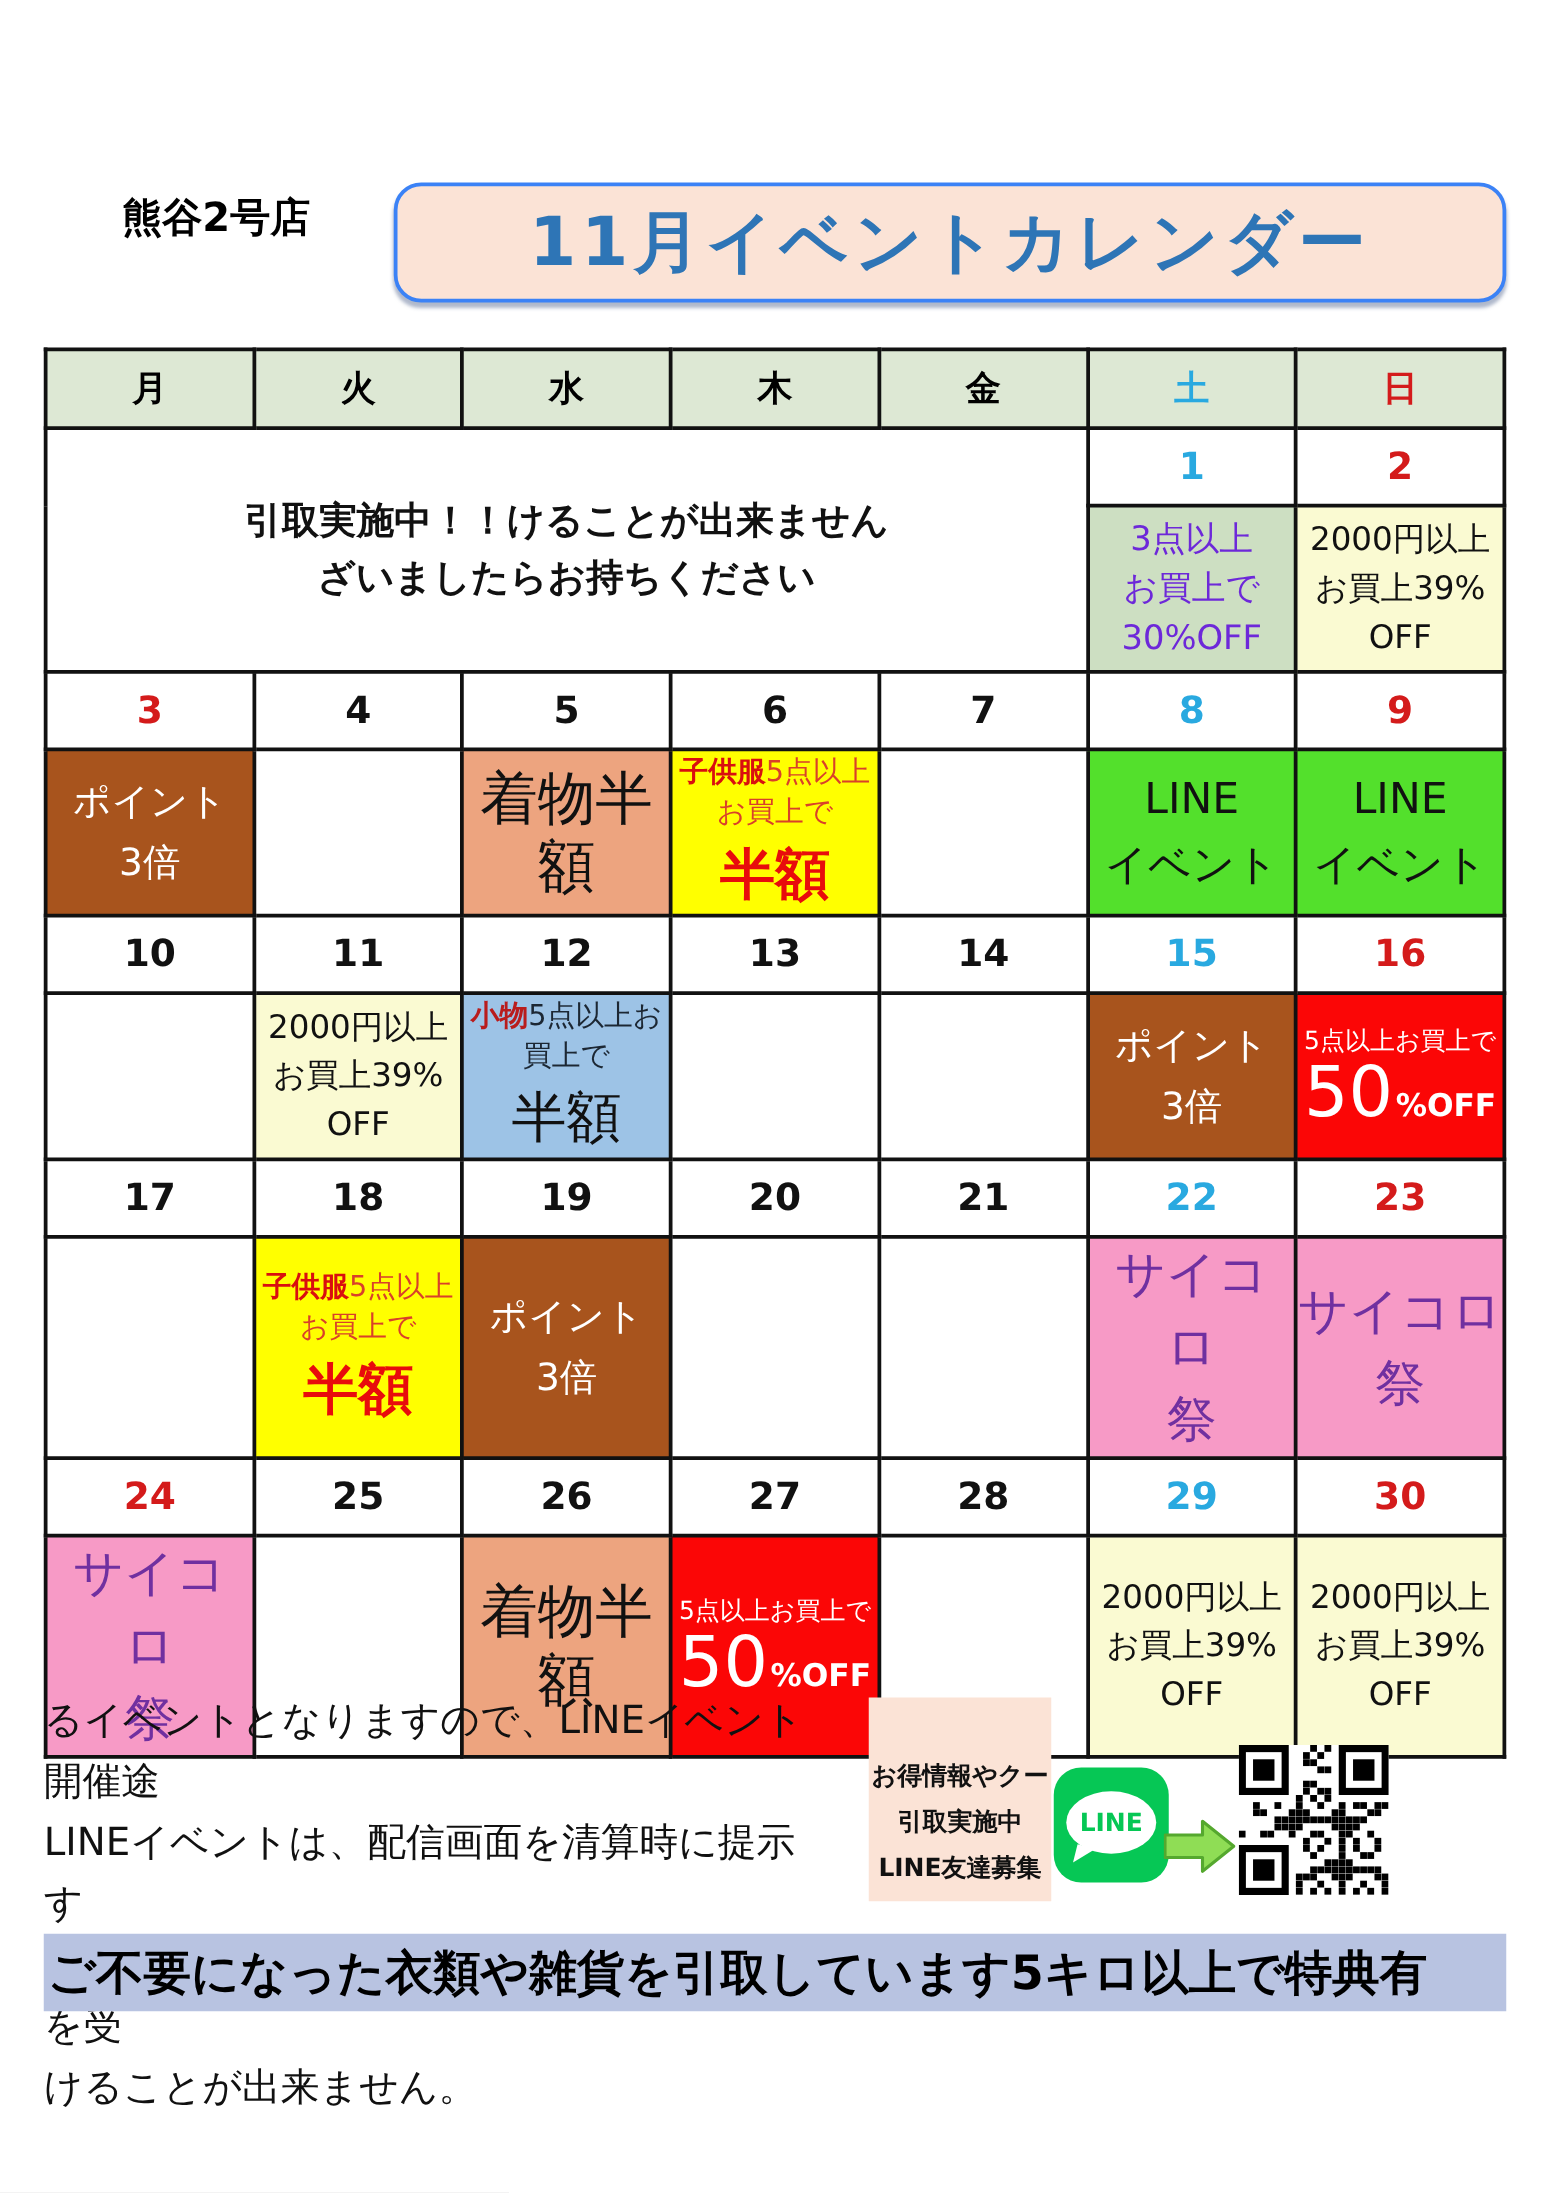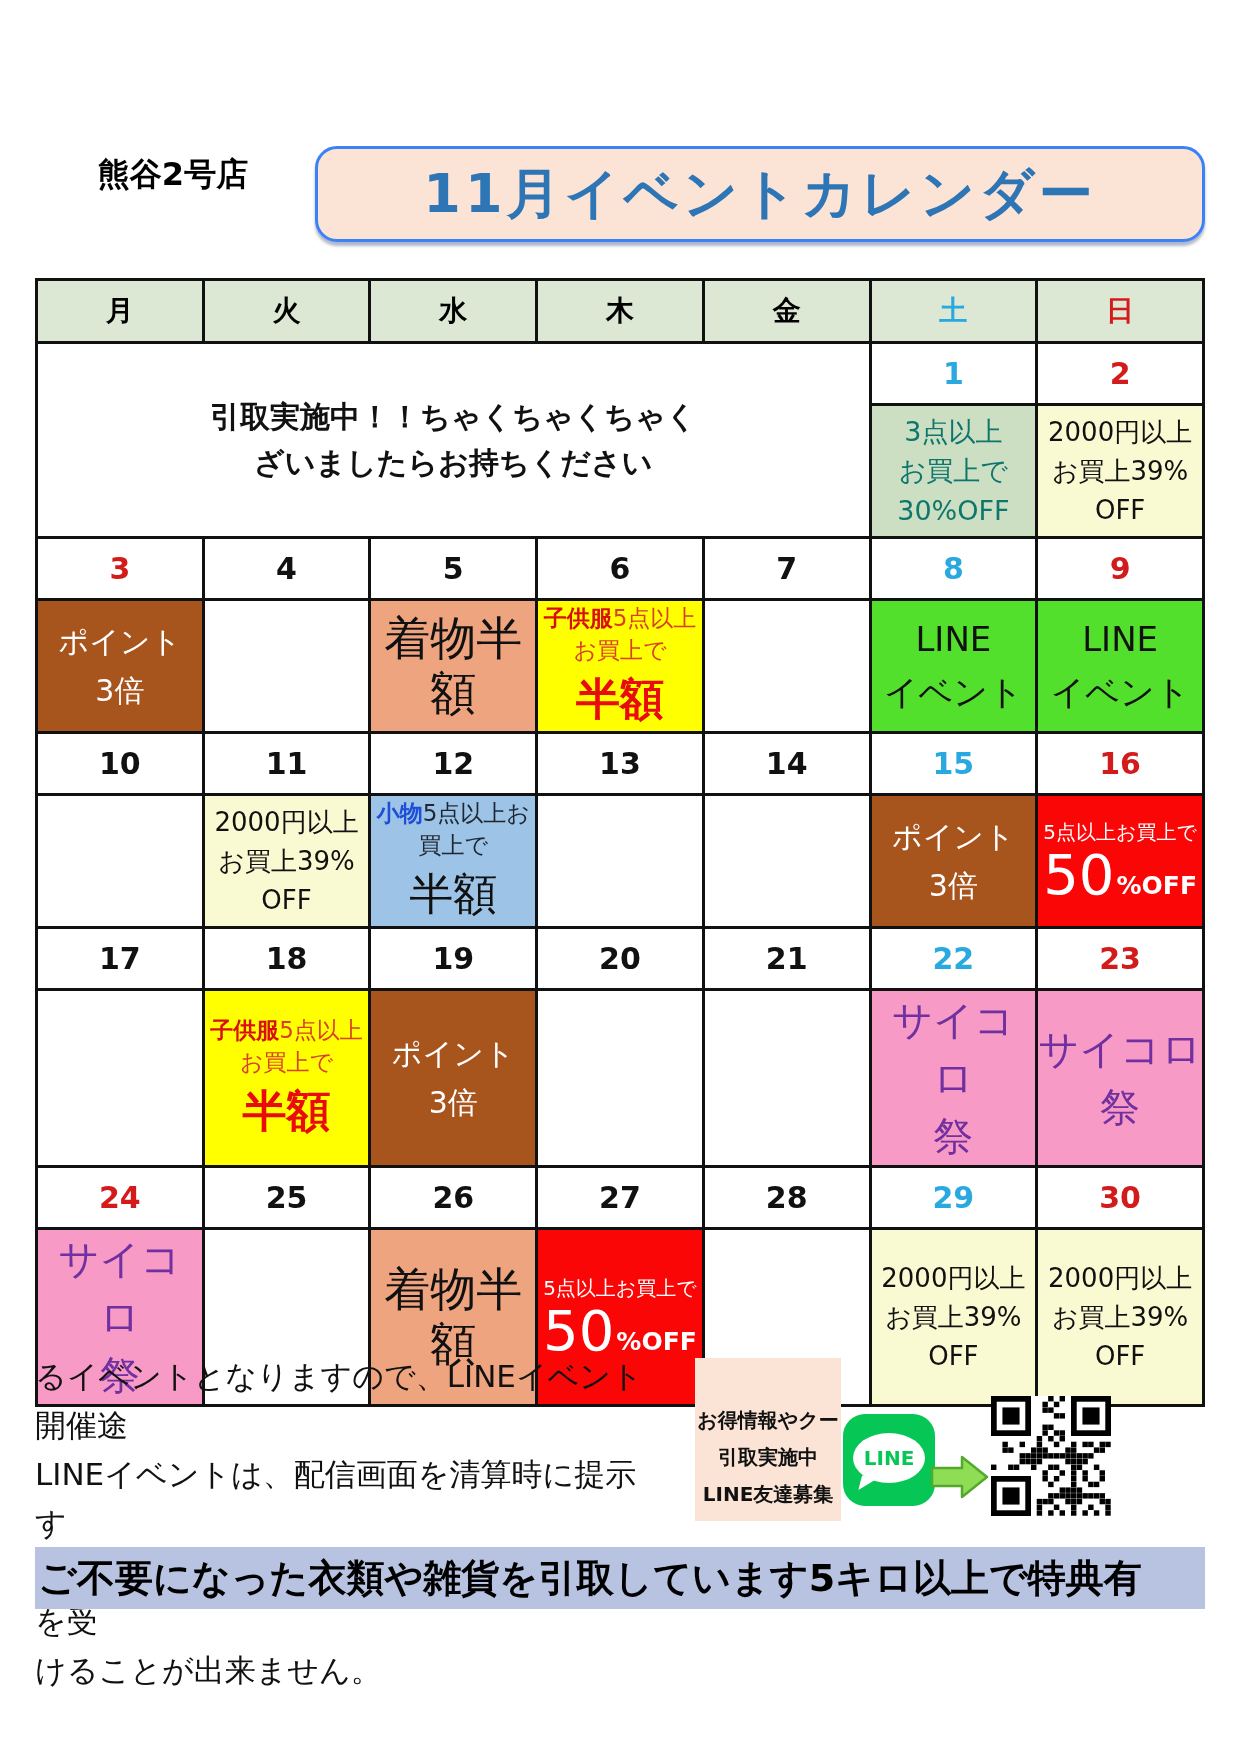--- a/index.html
+++ b/index.html
@@ -19,32 +19,32 @@
   tr.dh th{height:60px;background:#dde8d4;font-size:28px;font-weight:bold;color:#000;text-align:center;}
   tr.dh th.sat{color:#29a9e0;}
   tr.dh th.sun{color:#d41b1b;}
   tr.dr td{height:59px;text-align:center;vertical-align:middle;font-size:30px;font-weight:bold;color:#111;background:#fff;}
   tr.dr td.red{color:#d41b1b;}
   tr.dr td.blue{color:#29a9e0;}
   tr.er td{height:130px;}
   td.banner{background:#ffff00;color:#000;text-align:center;vertical-align:middle;
             font-size:44px;font-weight:bold;line-height:1.55;}
   td.ev{text-align:center;vertical-align:middle;background:#fff;}
-  td.ev.off30{background:#cddfc2;color:#0f766e;font-size:27px;line-height:1.45;}
+  td.ev.off30{background:#cddfc2;color:#6d28d9;font-size:27px;line-height:1.45;}
   td.ev.yen2000{background:#fafad2;color:#111;font-size:26px;line-height:1.5;}
   td.ev.point3{background:#a8541d;color:#fff;font-size:30px;line-height:1.65;}
   td.ev.kimono{background:#eda47f;color:#111;font-size:46px;line-height:1.2;padding:0 10px;}
   td.ev.kids{background:#ffff00;color:#d9402a;}
   .kids .kl1,.kids .kl2{font-size:23px;line-height:1.35;}
   .kids .kb{font-weight:bold;color:#d90f0f;}
   .kids .kbig{font-size:44px;font-weight:bold;color:#e80c0c;margin-top:4px;}
   td.ev.lineev{background:#53e02c;color:#111;font-size:34px;line-height:1.55;}
   td.ev.komono{background:#9dc3e6;color:#1c2733;}
   .komono .kl1,.komono .kl2{font-size:23px;line-height:1.35;}
-  .komono .kb{font-weight:bold;color:#1d4ed8;}
+  .komono .kb{font-weight:bold;color:#b91c1c;}
   .komono .kbig{font-size:44px;color:#111;margin-top:4px;}
   td.ev.off50{background:#fb0606;color:#fff;}
   .o5c{font-size:20px;line-height:1.3;}
   .o5row{display:flex;align-items:baseline;justify-content:center;margin-top:2px;}
   .o5big{font-size:56px;line-height:1;}
   .o5pct{font-size:25px;font-weight:bold;margin-left:2px;}
   td.ev.dice{background:#f79ac6;color:#7030a0;font-size:40px;line-height:1.45;}
 
   
   .bottom{position:absolute;top:1358px;left:35px;width:1170px;height:188px;}
@@ -94,21 +94,21 @@
       <th>火</th>
       <th>水</th>
       <th>木</th>
       <th>金</th>
       <th class="sat">土</th>
       <th class="sun">日</th>
     </tr>
 
     <tr class="dr">
       <td class="banner" colspan="5" rowspan="2">
-        <div>引取実施中！！ちゃくちゃくちゃく</div>
+        <div>引取実施中！！けることが出来ません</div>
         <div>ざいましたらお持ちください</div>
       </td>
       <td class="blue">1</td>
       <td class="red">2</td>
     </tr>
     <tr class="er">
       <td class="ev off30">
         <div>3点以上</div>
         <div>お買上で</div>
         <div>30%OFF</div>

